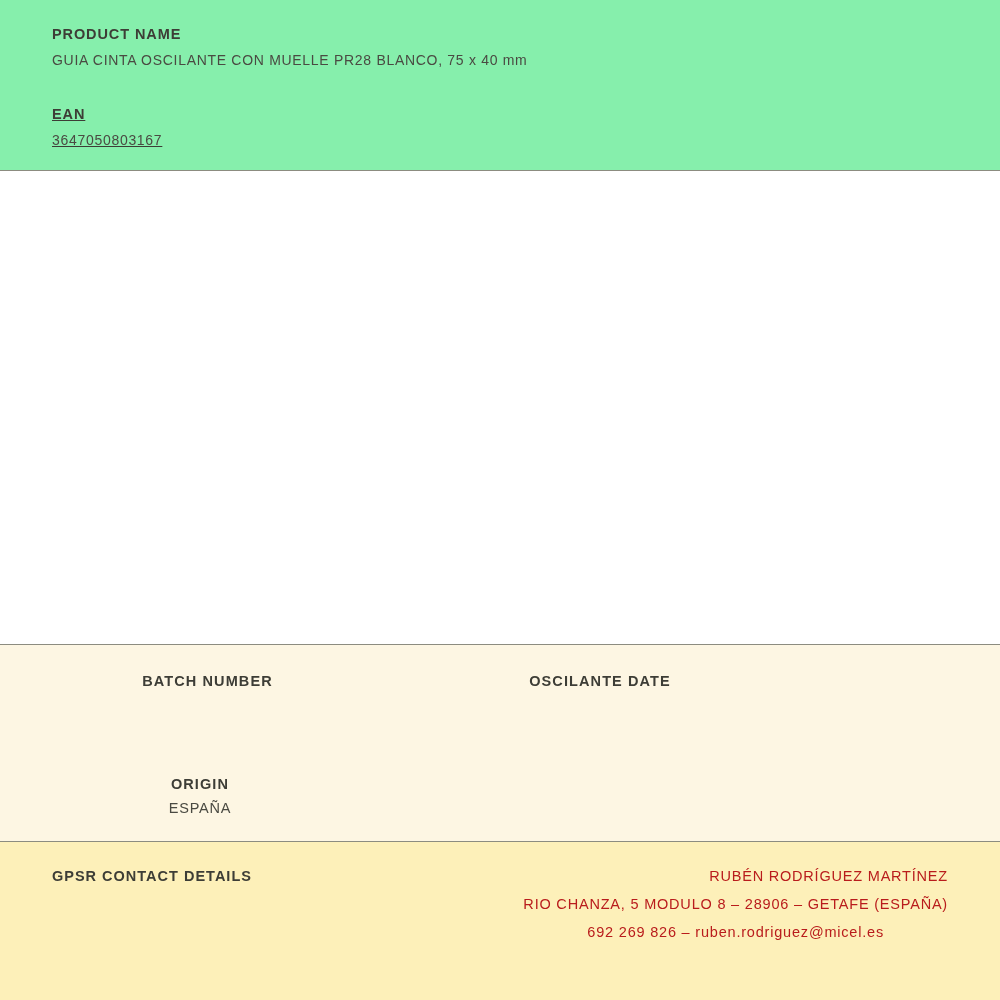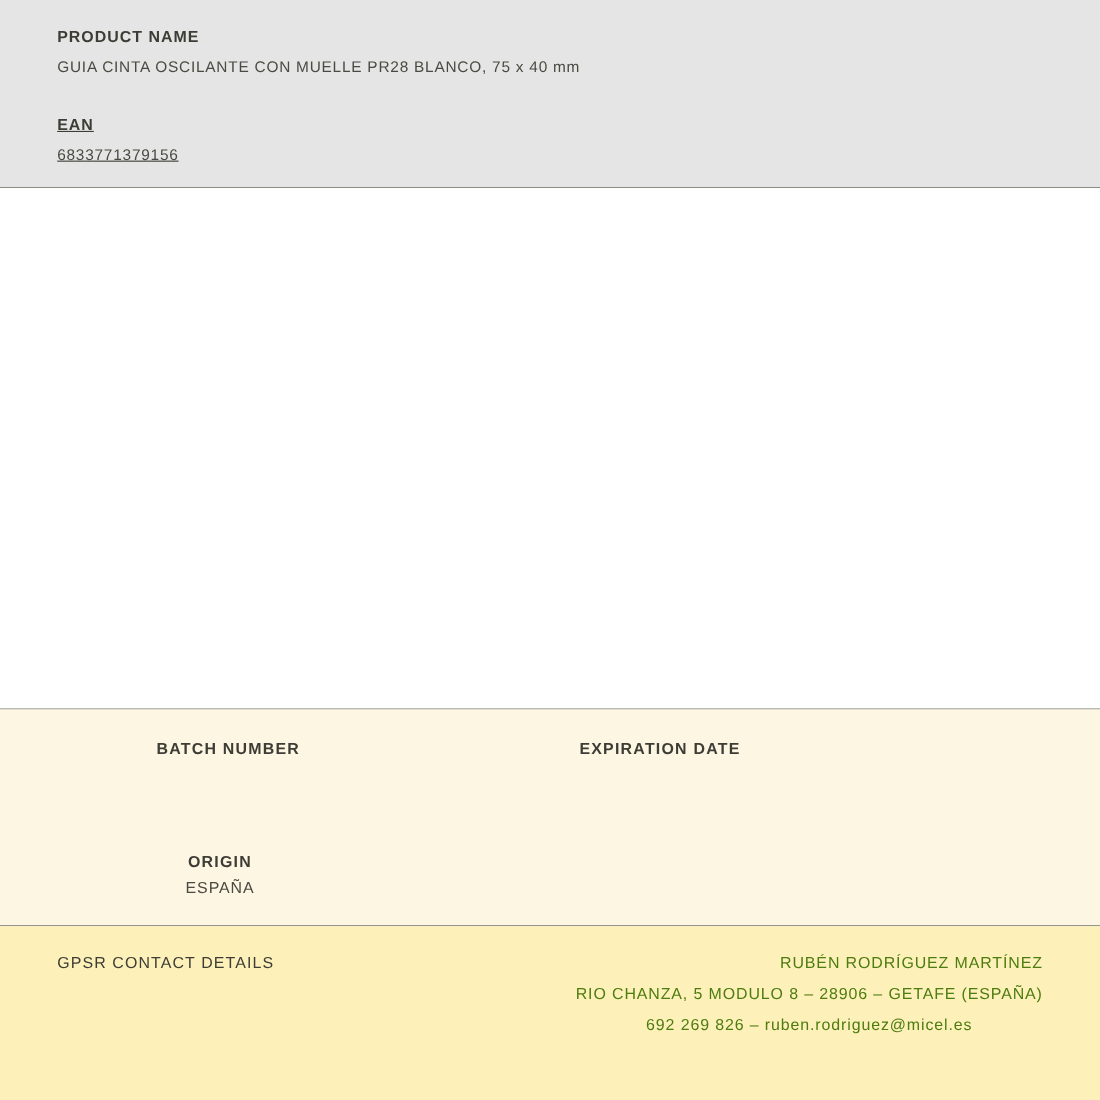--- a/index.html
+++ b/index.html
@@ -17,21 +17,21 @@
   .sheet {
     width: 1000px;
     height: 1000px;
     display: flex;
     flex-direction: column;
     box-sizing: border-box;
   }
 
   
   .top-section {
-    background: #e5e5e5;
+    background: #86efac;
     padding: 26px 0 22px 52px;
     border-bottom: 1px solid #8c8c80;
     box-sizing: border-box;
   }
   .field-label {
     font-size: 14.5px;
     font-weight: bold;
     letter-spacing: 0.9px;
     color: #3d3d36;
     margin: 0 0 10px 0;
@@ -92,64 +92,64 @@
     background: #fdf0b9;
     padding: 26px 52px 22px 52px;
     display: flex;
     justify-content: space-between;
     align-items: flex-start;
     box-sizing: border-box;
     height: 158px;
   }
   .footer-label {
     font-size: 14.5px;
-    font-weight: normal;
+    font-weight: bold;
     letter-spacing: 1px;
     color: #3d3d36;
     white-space: nowrap;
     margin: 0;
   }
   .footer-lines {
     text-align: right;
   }
   .footer-line {
     font-size: 14.5px;
     letter-spacing: 0.8px;
-    color: #4d7c0f;
+    color: #b91c1c;
     margin: 0 0 12px 12px;
     white-space: nowrap;
   }
   .footer-line:last-child { margin-bottom: 0; text-align: center; }
 </style>
 </head>
 <body>
 
 <div class="sheet">
 
   <div class="top-section">
     <div class="field-block">
       <p class="field-label">PRODUCT NAME</p>
       <p class="field-value">GUIA CINTA OSCILANTE CON MUELLE PR28 BLANCO, 75 x 40 mm</p>
     </div>
     <div class="field-block">
       <p class="field-label">EAN</p>
-      <p class="field-value">6833771379156</p>
+      <p class="field-value">3647050803167</p>
     </div>
   </div>
 
   <div class="blank-area"></div>
 
   <div class="info-section">
     <div class="info-row row-first">
       <div class="info-cell first">
         <p class="info-label">BATCH NUMBER</p>
         <p class="info-value"></p>
       </div>
       <div class="info-cell">
-        <p class="info-label">EXPIRATION DATE</p>
+        <p class="info-label">OSCILANTE DATE</p>
         <p class="info-value"></p>
       </div>
     </div>
     <div class="info-row row-second">
       <div class="info-cell">
         <p class="info-label">ORIGIN</p>
         <p class="info-value">ESPAÑA</p>
       </div>
     </div>
   </div>

